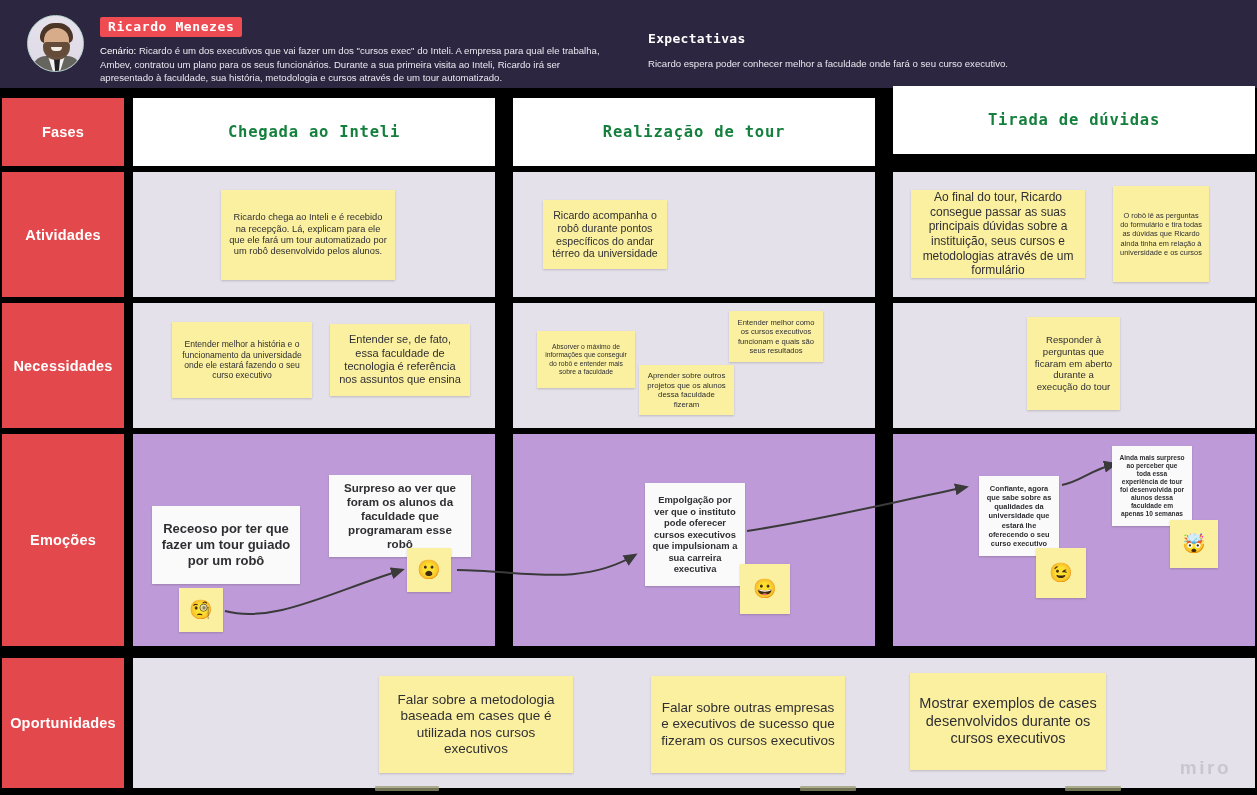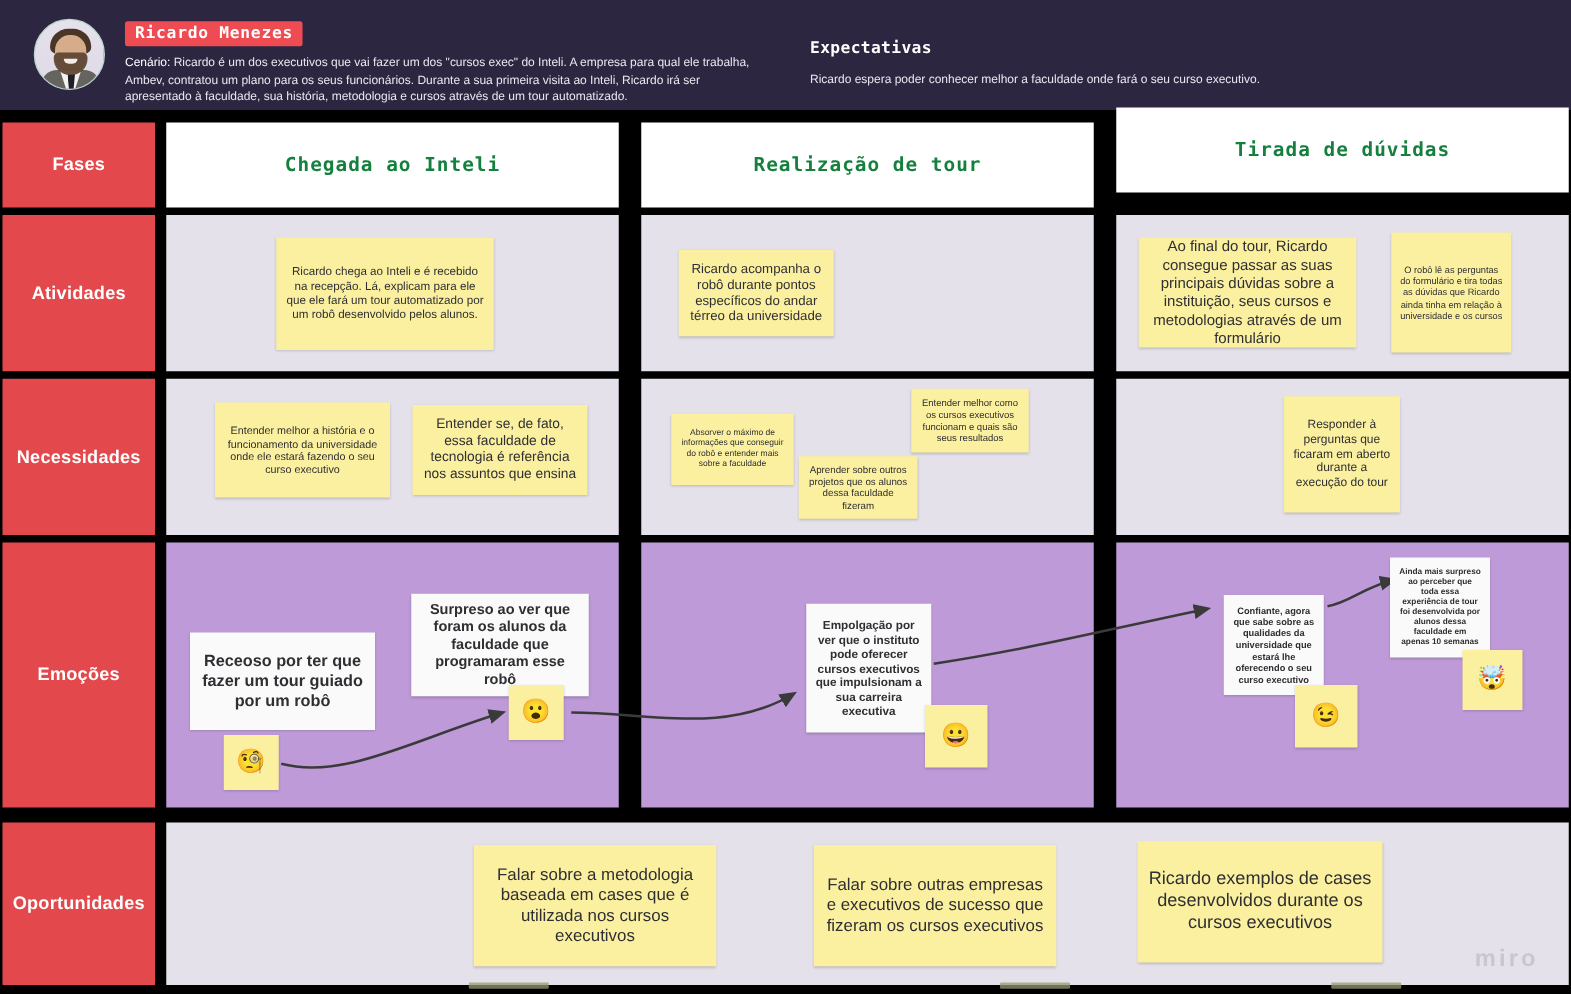--- a/index.html
+++ b/index.html
@@ -251,20 +251,20 @@
   <div class="note white" style="left:979px;top:476px;width:80px;height:80px;font-size:7.4px">Confiante, agora que sabe sobre as qualidades da universidade que estará lhe oferecendo o seu curso executivo</div>
   <div class="note emoji" style="left:1036px;top:548px;width:50px;height:50px">😉</div>
 
   <div class="note white" style="left:1112px;top:446px;width:80px;height:80px;font-size:6.6px">Ainda mais surpreso ao perceber que toda essa experiência de tour foi desenvolvida por alunos dessa faculdade em apenas 10 semanas</div>
   <div class="note emoji" style="left:1170px;top:520px;width:48px;height:48px">🤯</div>
 
   <div class="cell" style="left:133px;top:658px;width:1122px;height:130px"></div>
 
   <div class="note" style="left:379px;top:676px;width:194px;height:97px;font-size:13.5px">Falar sobre a metodologia baseada em cases que é utilizada nos cursos executivos</div>
   <div class="note" style="left:651px;top:676px;width:194px;height:97px;font-size:13.5px">Falar sobre outras empresas e executivos de sucesso que fizeram os cursos executivos</div>
-  <div class="note" style="left:910px;top:673px;width:196px;height:97px;font-size:14.5px">Ricardo exemplos de cases desenvolvidos durante os cursos executivos</div>
+  <div class="note" style="left:910px;top:673px;width:196px;height:97px;font-size:14.5px">Mostrar exemplos de cases desenvolvidos durante os cursos executivos</div>
 
   <div class="watermark">miro</div>
 
   <div class="peek" style="left:375px;width:64px"></div>
   <div class="peek" style="left:800px;width:56px"></div>
   <div class="peek" style="left:1065px;width:56px"></div>
 </div>
 
 </body></html>

